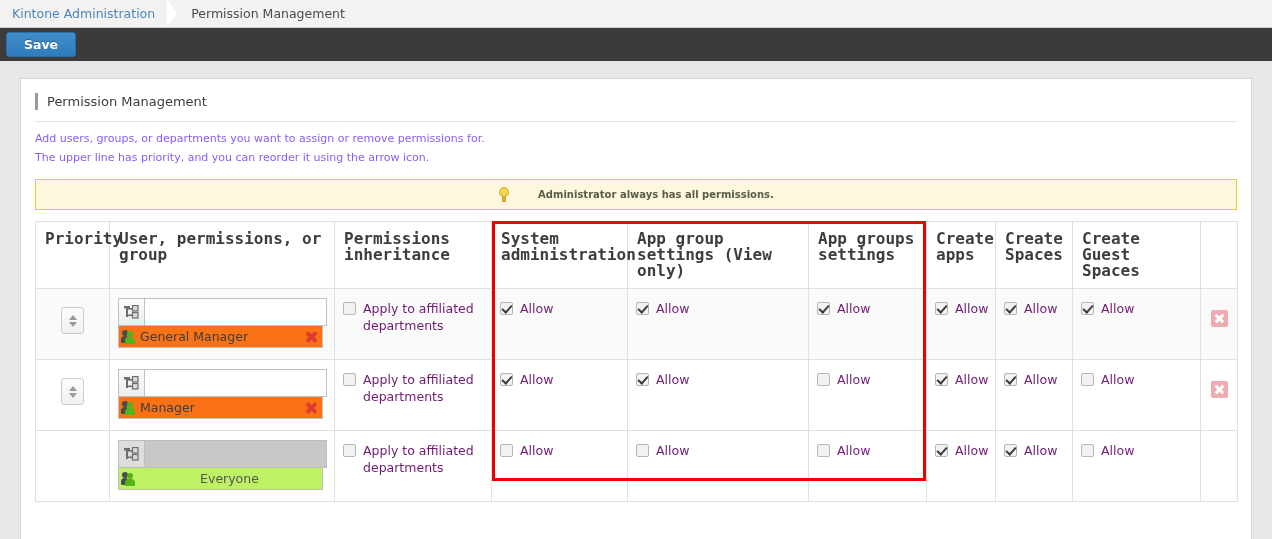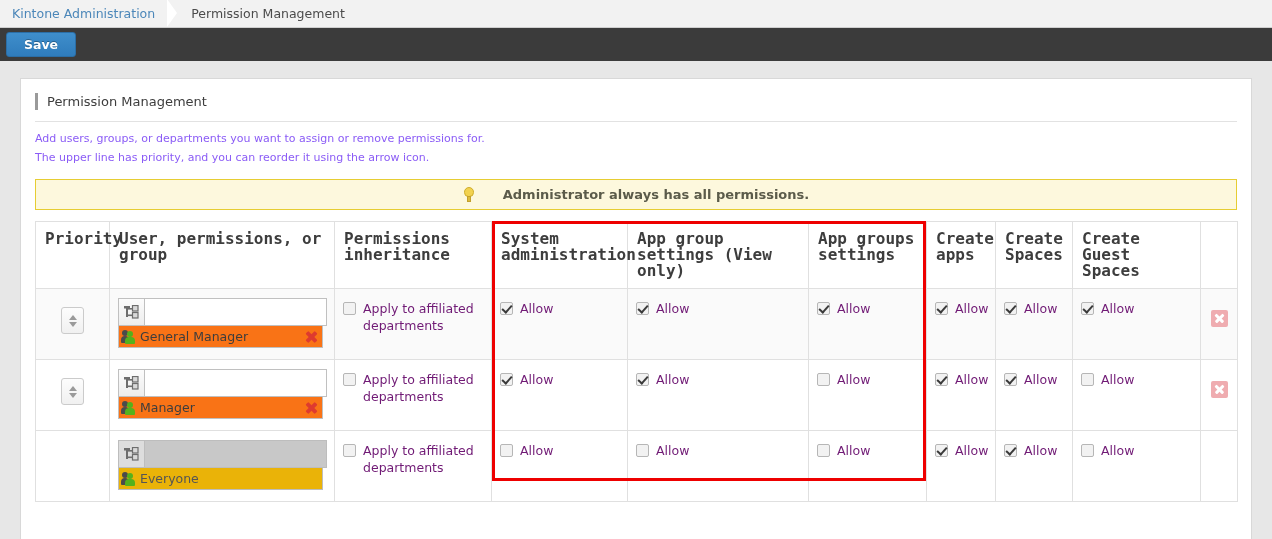--- a/index.html
+++ b/index.html
@@ -158,21 +158,21 @@
   }
   .bulb-icon .base {
     position: absolute;
     left: 4px; top: 9px;
     width: 4px; height: 6px;
     background: #ddbb3c;
     border: 1px solid #c3a02c;
     box-sizing: border-box;
   }
   .notice-text {
-    font-size: 13px;
+    font-size: 10px;
     color: #5b5b4a;
     font-weight: bold;
   }
 
   
   .add-row { margin-top: 12px; }
   .add-button {
     display: inline-flex;
     align-items: center;
     justify-content: center;
@@ -285,21 +285,21 @@
   .picker-item {
     display: flex;
     align-items: center;
     height: 22px;
     border: 1px solid #c0c0c0;
     border-top: none;
     background: #f97316;
     padding: 0 3px 0 2px;
     box-sizing: border-box;
   }
-  .picker.disabled .picker-item { background: #eab308; border-color: #bdbdbd; }
+  .picker.disabled .picker-item { background: #bef264; border-color: #bdbdbd; text-align: center; }
   .picker-item-label {
     flex: 1;
     font-size: 12.5px;
     color: #3d3d3d;
     margin-left: 3px;
     white-space: nowrap;
     overflow: hidden;
   }
   .picker.disabled .picker-item-label { color: #555555; }
 

